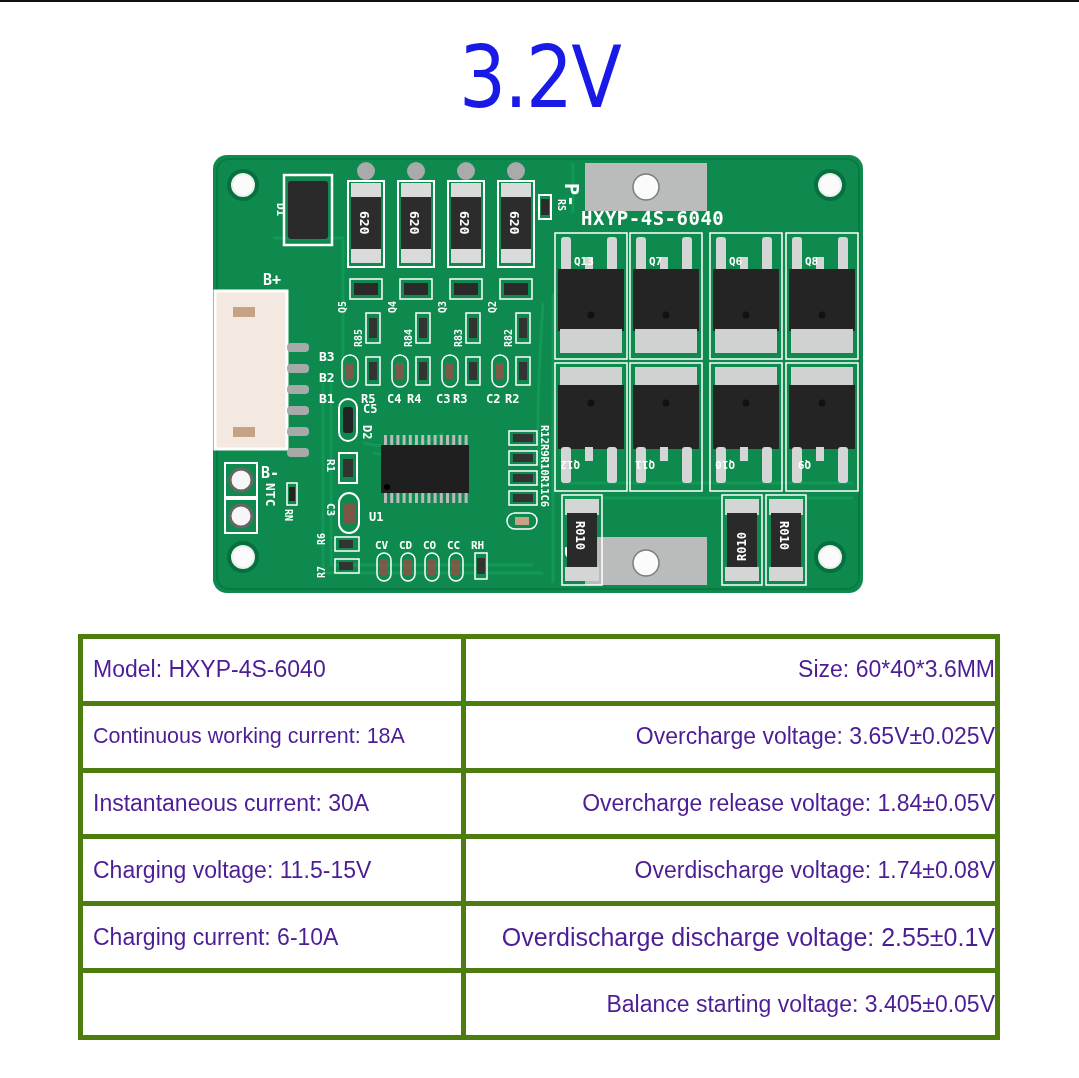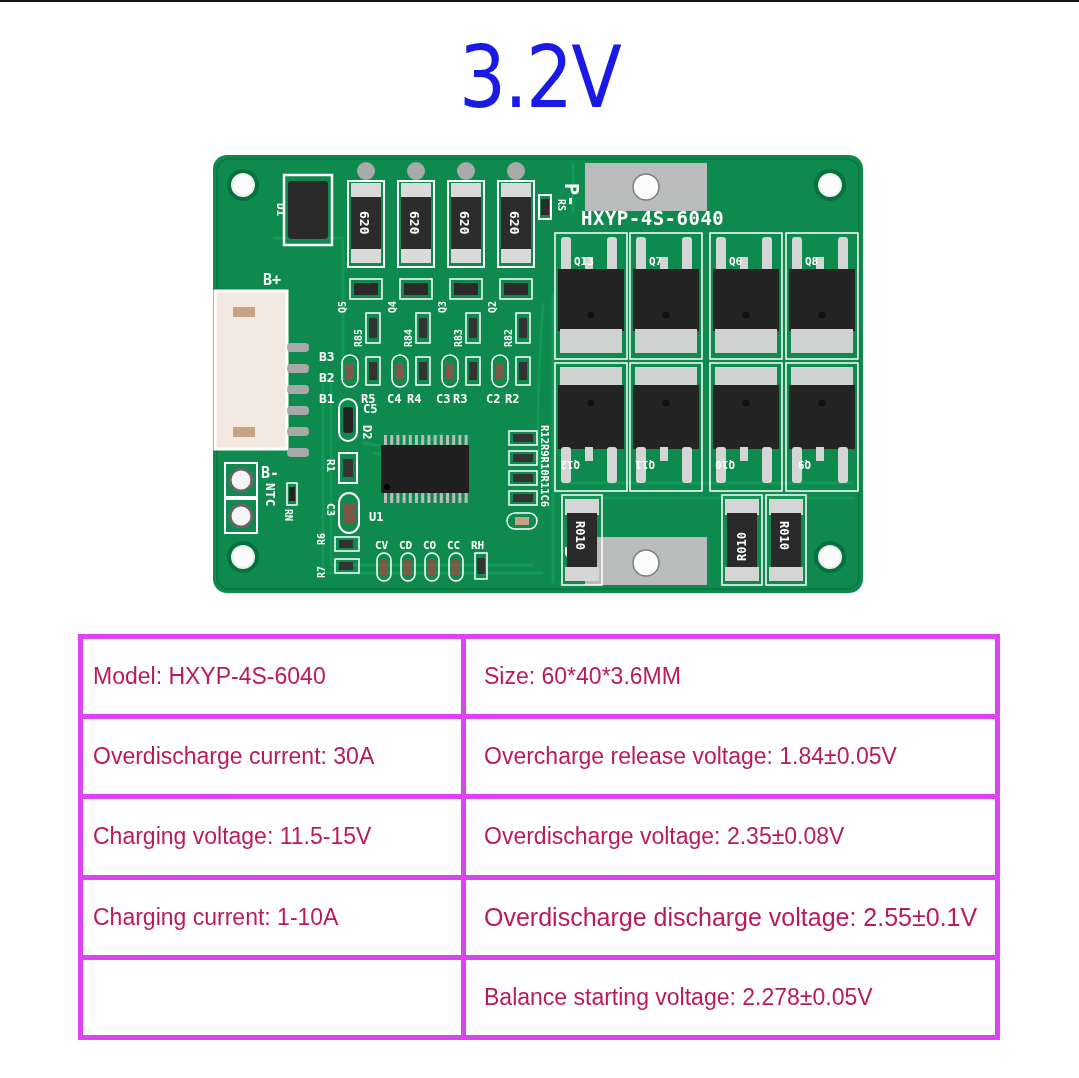--- a/index.html
+++ b/index.html
@@ -13,26 +13,26 @@
     color: #1a1ae6; font-family: "DejaVu Sans", sans-serif; font-size: 86px; line-height: 110px;
     letter-spacing: -2px; transform: scaleX(0.86); transform-origin: 540px 50%;
   }
   .pcb-wrap { position: absolute; left: 213px; top: 153px; width: 650px; height: 442px; }
   .pcb-wrap svg { display: block; }
   .spec-table {
     position: absolute; left: 78px; top: 634px; width: 922px; height: 406px;
     border-collapse: collapse; table-layout: fixed;
   }
   .spec-table td {
-    border: 5px solid #d946ef; padding: 0 0 0 10px; height: 58px;
-    color: #be185d; font-family: "Liberation Sans", sans-serif; font-size: 23px;
+    border: 5px solid #4d7c0f; padding: 0 0 0 10px; height: 58px;
+    color: #4c1d95; font-family: "Liberation Sans", sans-serif; font-size: 23px;
     white-space: nowrap; overflow: hidden; vertical-align: middle;
   }
   .spec-table td.left { width: 368px; padding-left: 10px; }
-  .spec-table td.right { padding-left: 18px; }
+  .spec-table td.right { padding-left: 18px; text-align: right; }
   .spec-table td.small { font-size: 21.5px; }
   .spec-table td.xsmall { font-size: 25px; }
 </style>
 </head>
 <body>
 
 <div class="top-rule"></div>
 
 <div class="title">3.2V</div>
 
@@ -362,29 +362,33 @@
   </svg>
 </div>
 
 <table class="spec-table">
   <tbody>
     <tr>
       <td class="left">Model: HXYP-4S-6040</td>
       <td class="right">Size: 60*40*3.6MM</td>
     </tr>
     <tr>
-      <td class="left">Overdischarge current: 30A</td>
+      <td class="left small">Continuous working current: 18A</td>
+      <td class="right">Overcharge voltage: 3.65V±0.025V</td>
+    </tr>
+    <tr>
+      <td class="left">Instantaneous current: 30A</td>
       <td class="right">Overcharge release voltage: 1.84±0.05V</td>
     </tr>
     <tr>
       <td class="left">Charging voltage: 11.5-15V</td>
-      <td class="right">Overdischarge voltage: 2.35±0.08V</td>
-    </tr>
-    <tr>
-      <td class="left">Charging current: 1-10A</td>
+      <td class="right">Overdischarge voltage: 1.74±0.08V</td>
+    </tr>
+    <tr>
+      <td class="left">Charging current: 6-10A</td>
       <td class="right xsmall">Overdischarge discharge voltage: 2.55±0.1V</td>
     </tr>
     <tr>
       <td class="left"></td>
-      <td class="right">Balance starting voltage: 2.278±0.05V</td>
+      <td class="right">Balance starting voltage: 3.405±0.05V</td>
     </tr>
   </tbody>
 </table>
 
 </body></html>

